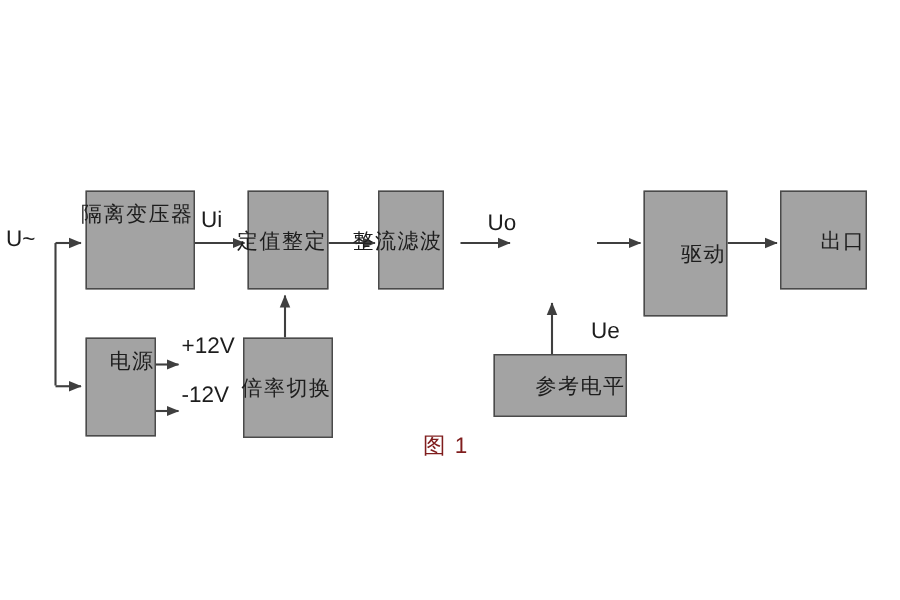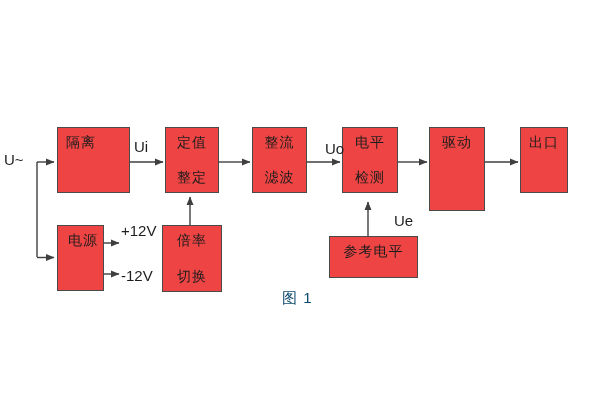--- a/index.html
+++ b/index.html
@@ -9,45 +9,45 @@
     background:#ffffff;
     font-family:"Liberation Sans","DejaVu Sans",sans-serif;
     color:#1d1d1d;
     overflow:hidden;
   }
   .wires{position:absolute;left:0;top:0;width:600px;height:400px;}
   .box{
     position:absolute;
     box-sizing:border-box;
     border:1.5px solid #4a4a4a;
-    background:#ef4444;
+    background:#a3a3a3;
     display:flex;
-    flex-direction:column;
-    justify-content:space-between;
+    flex-direction:row;
+    justify-content:flex-end;
     font-size:14px;
     line-height:29px;
     letter-spacing:1px;
     color:#1d1d1d;
   }
   .box.center{align-items:center;text-align:center;letter-spacing:1px;}
   .box.leftpad{align-items:flex-start;padding-left:8px;}
   .box.tightpad{align-items:flex-start;padding-left:10px;}
   .box span{display:block;white-space:nowrap;}
   .sig{
     position:absolute;
     font-size:15px;
     line-height:15px;
     white-space:nowrap;
     color:#1d1d1d;
   }
   .caption{
     position:absolute;
     font-size:15px;
     line-height:16px;
-    color:#0c4a6e;
+    color:#7f1d1d;
     letter-spacing:1px;
   }
 </style>
 </head>
 <body>
 
 <div class="canvas">
 
   <svg class="wires" viewBox="0 0 600 400" xmlns="http://www.w3.org/2000/svg">
     <defs>
@@ -66,42 +66,39 @@
       <path d="M485,162 H518" marker-end="url(#ah)"></path>
       <path d="M104,243 H119" marker-end="url(#ah)"></path>
       <path d="M104,274 H119" marker-end="url(#ah)"></path>
       <path d="M190,225 V197" marker-end="url(#ah)"></path>
       <path d="M368,236 V202" marker-end="url(#ah)"></path>
     </g>
   </svg>
 
   <div class="box leftpad" style="left:57px;top:127px;width:73px;height:66px">
     <span>隔离</span>
+    <span>变压器</span>
   </div>
 
   <div class="box center" style="left:165px;top:127px;width:54px;height:66px">
     <span>定值</span>
     <span>整定</span>
   </div>
 
-  <div class="box center" style="left:252px;top:127px;width:55px;height:66px">
+  <div class="box center" style="left:252px;top:127px;width:44px;height:66px">
     <span>整流</span>
     <span>滤波</span>
   </div>
 
-  <div class="box center" style="left:342px;top:127px;width:56px;height:66px">
-    <span>电平</span>
-    <span>检测</span>
-  </div>
 
   <div class="box center" style="left:429px;top:127px;width:56px;height:84px">
     <span>驱动</span>
   </div>
 
-  <div class="box center" style="left:520px;top:127px;width:48px;height:66px">
+  <div class="box center" style="left:520px;top:127px;width:58px;height:66px">
     <span>出口</span>
   </div>
 
   <div class="box tightpad" style="left:57px;top:225px;width:47px;height:66px">
     <span>电源</span>
   </div>
 
   <div class="box center" style="left:162px;top:225px;width:60px;height:67px">
     <span>倍率</span>
     <span>切换</span>
@@ -109,17 +106,17 @@
 
   <div class="box center" style="left:329px;top:236px;width:89px;height:42px">
     <span>参考电平</span>
   </div>
 
   <div class="sig" style="left:4px;top:152px">U~</div>
   <div class="sig" style="left:134px;top:139px">Ui</div>
   <div class="sig" style="left:325px;top:141px">Uo</div>
   <div class="sig" style="left:394px;top:213px">Ue</div>
   <div class="sig" style="left:121px;top:223px">+12V</div>
-  <div class="sig" style="left:121px;top:268px">-12V</div>
+  <div class="sig" style="left:121px;top:256px">-12V</div>
 
   <div class="caption" style="left:282px;top:290px">图 1</div>
 
 </div>
 
 </body></html>

